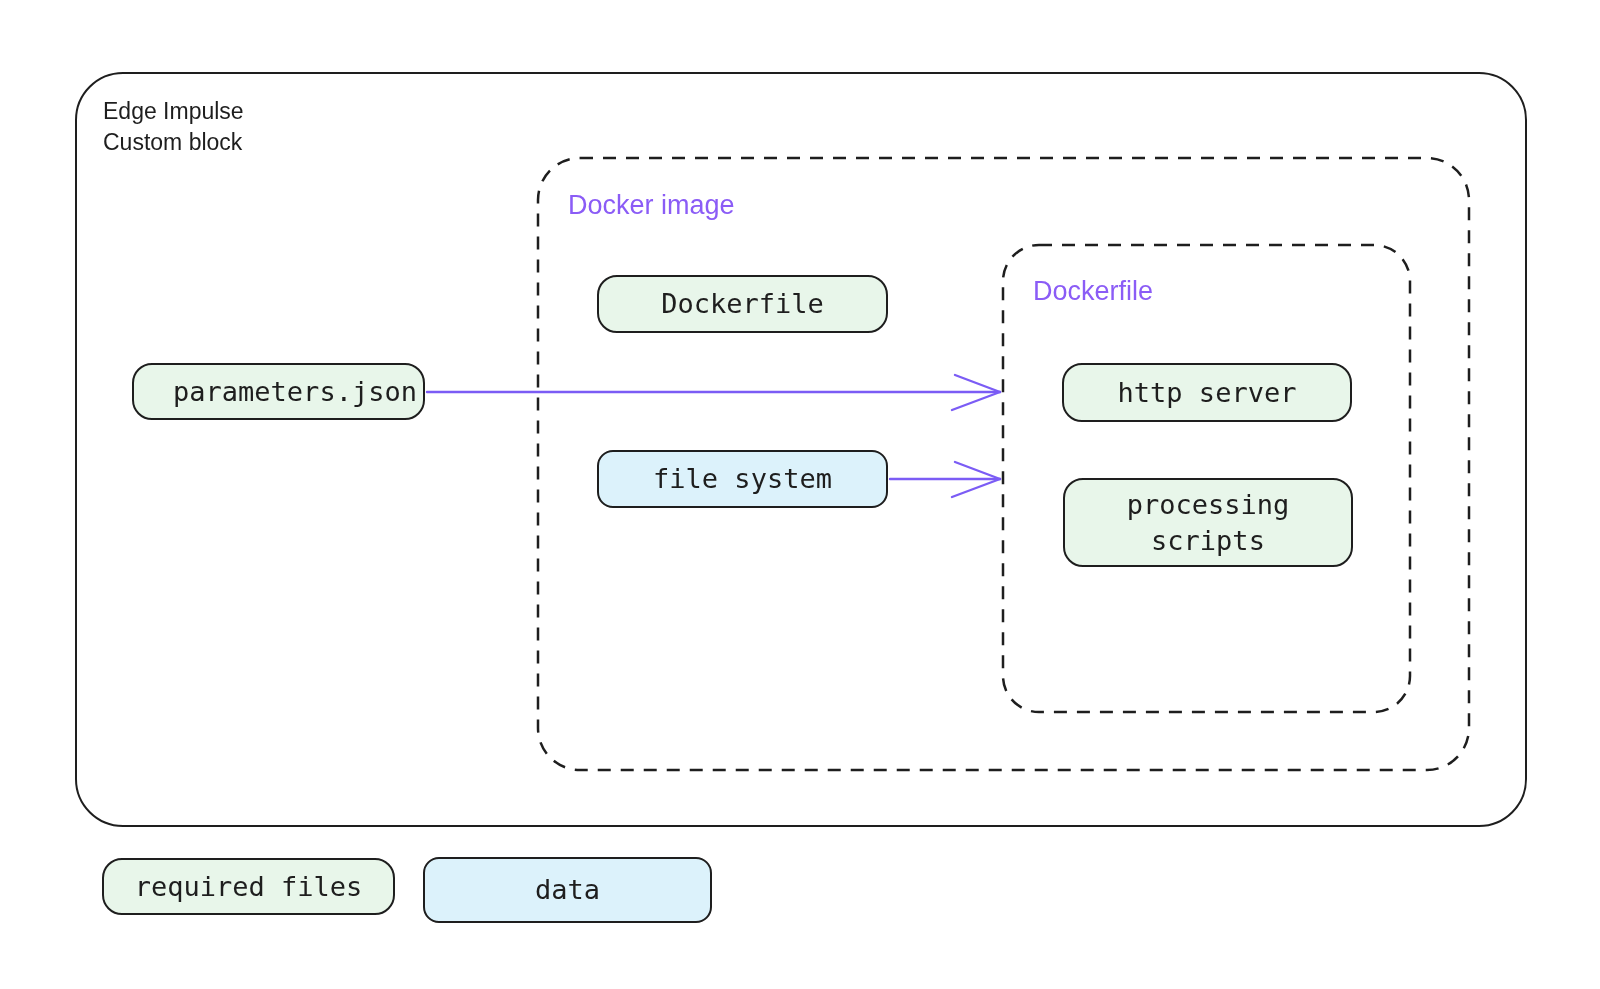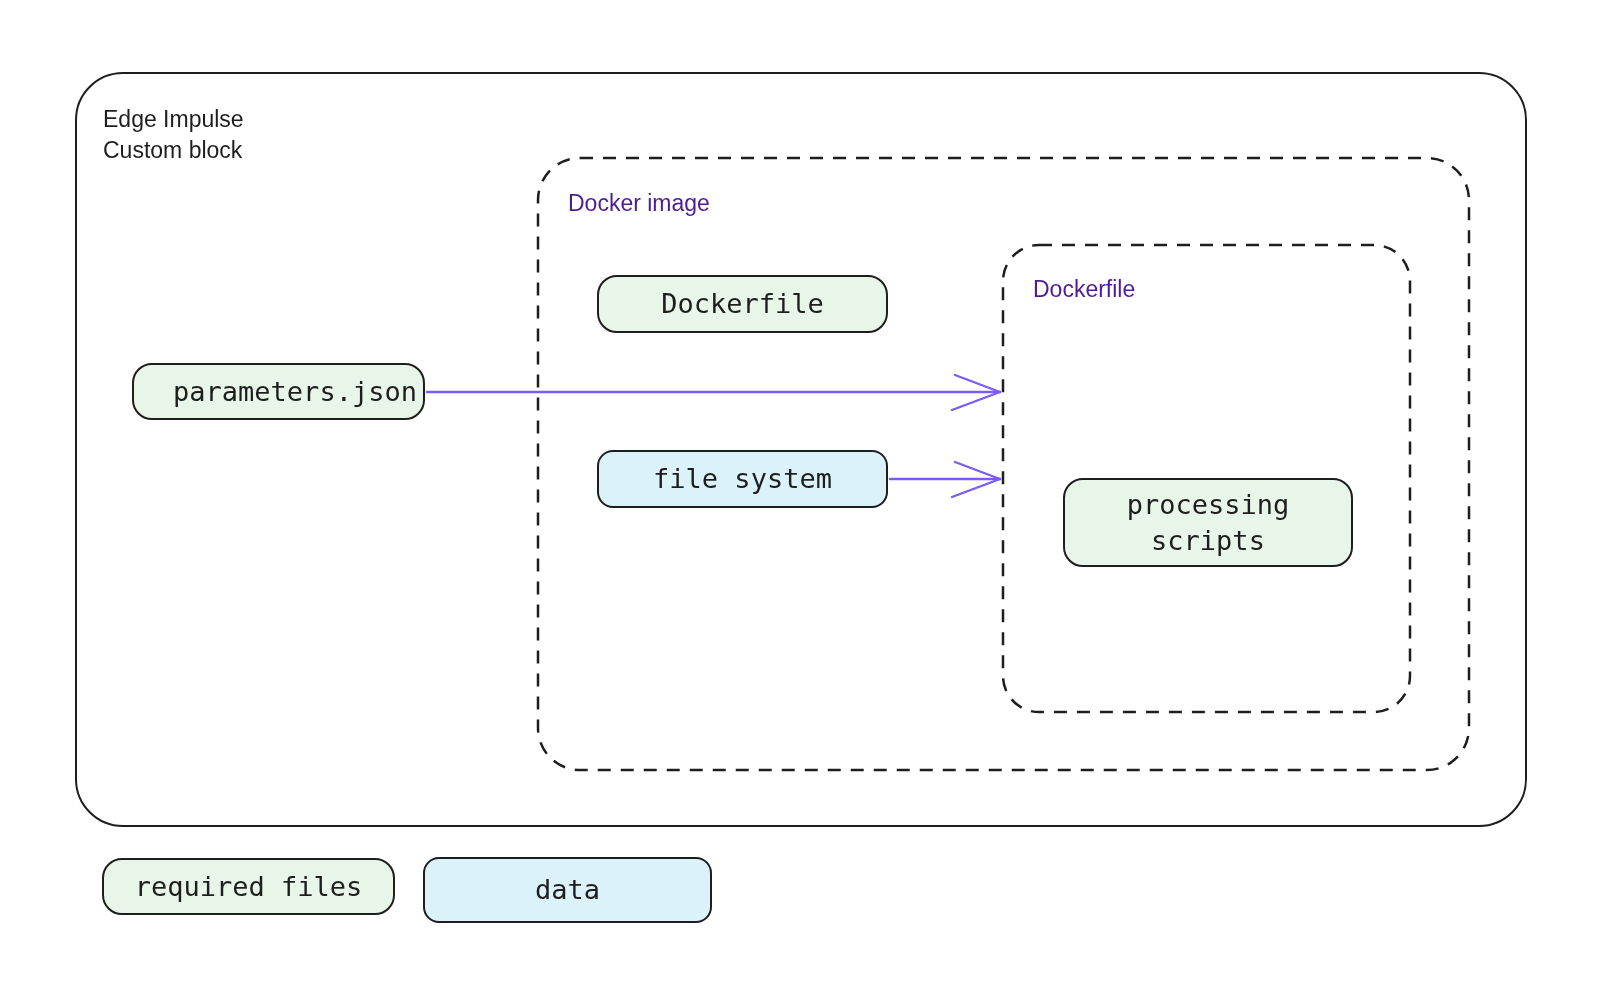--- a/index.html
+++ b/index.html
@@ -20,30 +20,30 @@
     position: absolute;
     left: 75px; top: 72px;
     width: 1452px; height: 755px;
     border: 2.5px solid #1e1e1e;
     border-radius: 48px;
     box-sizing: border-box;
     background: transparent;
   }
   .outer-label {
     position: absolute;
-    left: 103px; top: 104px;
+    left: 103px; top: 96px;
     font-size: 23px;
     line-height: 31px;
     color: #1e1e1e;
     white-space: pre-line;
   }
   .zone-label {
     position: absolute;
-    font-size: 23px;
-    color: #4c1d95;
+    font-size: 27px;
+    color: #8b5cf6;
     white-space: nowrap;
   }
   .docker-label { left: 568px; top: 190px; }
   .application-label { left: 1033px; top: 276px; }
 
   
   .node {
     position: absolute;
     box-sizing: border-box;
     border: 2.2px solid #1e1e1e;
@@ -87,20 +87,21 @@
   <div class="outer-label">Edge Impulse
 Custom block</div>
 
   <div class="zone-label docker-label">Docker image</div>
 
   <div class="zone-label application-label">Dockerfile</div>
 
   <div class="node fill-green node-parameters">parameters.json</div>
   <div class="node fill-green node-dockerfile">Dockerfile</div>
   <div class="node fill-blue node-filesystem">file system</div>
+  <div class="node fill-green node-httpserver">http server</div>
   <div class="node fill-green node-processing">processing
 scripts</div>
 
   <div class="node fill-green legend-required">required files</div>
   <div class="node fill-blue legend-data">data</div>
 
   <svg class="overlay" viewBox="0 0 1600 989" xmlns="http://www.w3.org/2000/svg">
 
     <rect x="538" y="158" width="931" height="612" rx="42" ry="42" fill="none" stroke="#1e1e1e" stroke-width="2.5" stroke-dasharray="13 10" stroke-linecap="butt"></rect>
 

